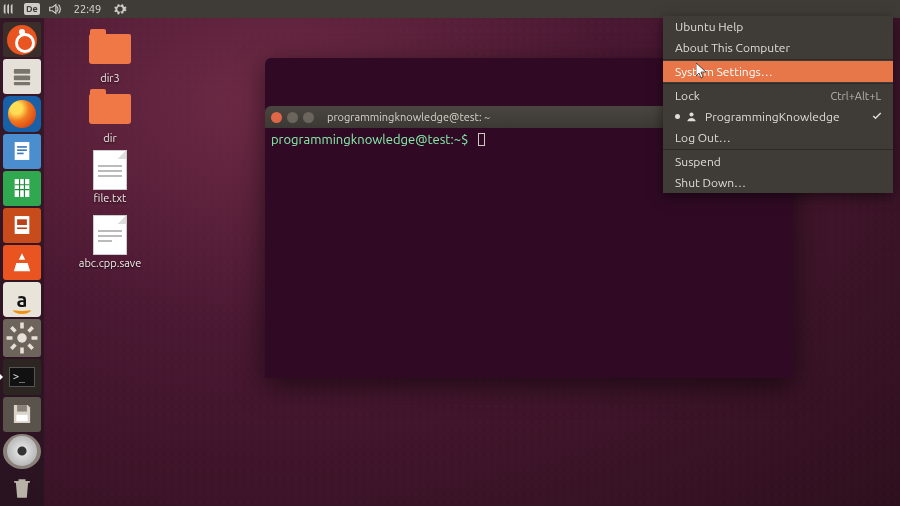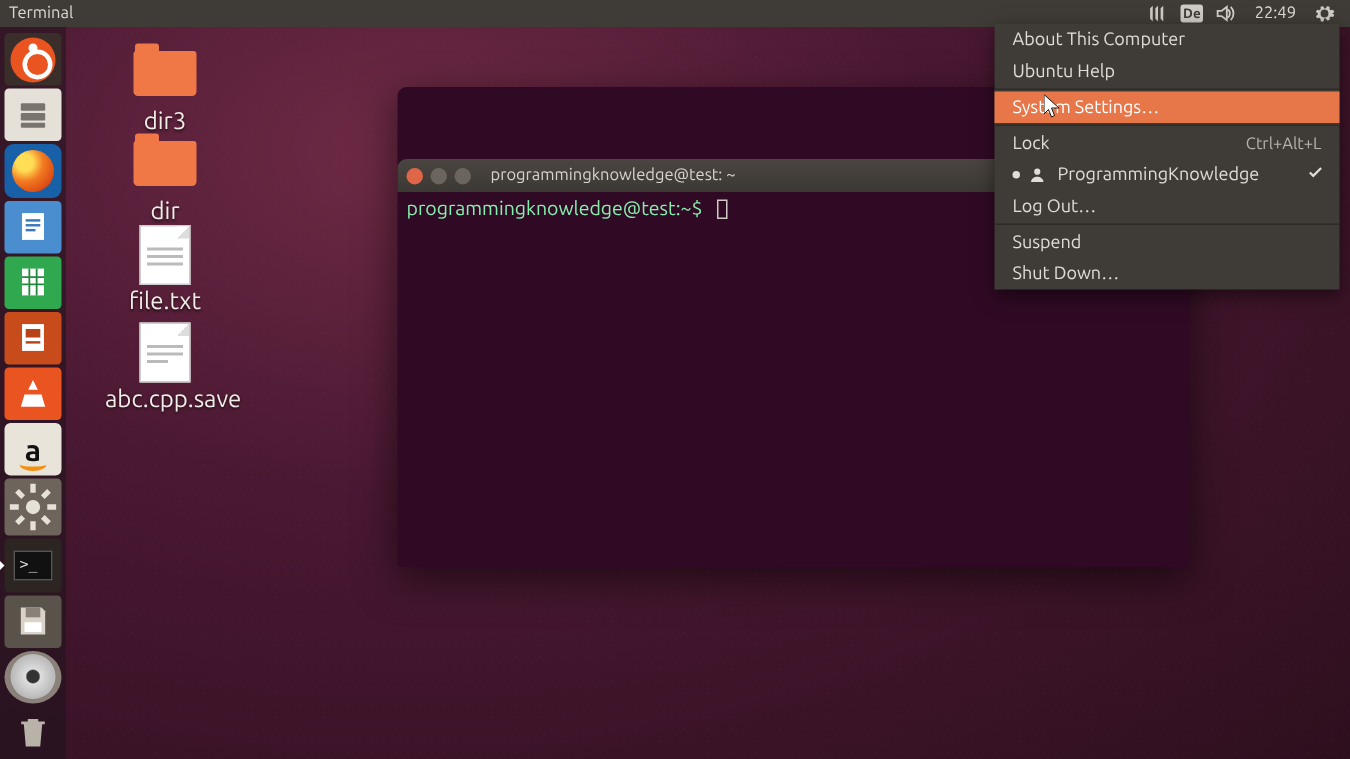--- a/index.html
+++ b/index.html
@@ -69,21 +69,21 @@
 
   
   .desktop-icon { position:absolute; width:80px; text-align:center; }
   .desktop-icon .icon { width:42px; height:36px; margin:0 auto 2px; }
   .folder-icon { background:#f07746; border-radius:2px 2px 3px 3px; position:relative; width:42px; height:30px; margin-top:6px; }
   .folder-icon::before { content:''; position:absolute; top:-5px; left:1px; width:16px; height:6px; background:#f07746; border-radius:2px 2px 0 0; }
   .file-icon { width:34px; height:40px; background:#fff; margin:0 auto 2px; position:relative; border:1px solid #ccc; }
   .file-icon::before { content:''; position:absolute; top:0; right:0; width:8px; height:8px; background:linear-gradient(135deg,#fff 50%,#ddd 50%); }
   .file-lines { position:absolute; top:14px; left:4px; right:4px; }
   .file-lines div { height:2px; background:#bbb; margin-bottom:3px; }
-  .desktop-icon .label { color:#f0ece6; font-size:16px; text-shadow:0 1px 2px rgba(0,0,0,.7); }
+  .desktop-icon .label { color:#f0ece6; font-size:11px; text-shadow:0 1px 2px rgba(0,0,0,.7); }
 
   
   .terminal {
     position:absolute; left:265px; top:58px; width:528px; height:320px;
     background:#300a24; border-radius:6px 6px 2px 2px;
     box-shadow:0 8px 28px rgba(0,0,0,.55);
   }
   .term-titlebar {
     height:22px; background:linear-gradient(#4a4540,#3c3833);
     border-radius:6px 6px 0 0;
@@ -125,23 +125,20 @@
 
   
   .letterbox { position:absolute; left:0; right:0; bottom:0; height:0px; background:#000; }
 </style>
 </head>
 <body>
 
 <div class="wp-dots"></div>
 
 <div class="panel">
-  <div class="panel-left">
-    <span>Terminal</span>
-  </div>
   <div class="panel-right">
     <span class="indicator">
       <svg viewBox="0 0 16 16">
           <path d="M4 2v12l-2-2V4zM8 2v12l-2-2V4zM12 2v12l-2-2V4z"></path>
         </svg>
     </span>
     <span class="kbd-ind">De</span>
     <span class="indicator">
       <svg viewBox="0 0 16 16">
           <path d="M2 6h3l4-3v10l-4-3H2zM10 5a4 4 0 010 6M12 3a7 7 0 010 10" fill="none" stroke="#cfccc7" stroke-width="1.4"></path>
@@ -268,24 +265,24 @@
     <div class="term-title">programmingknowledge@test: ~</div>
   </div>
   <div class="term-body">
     <span class="term-prompt">programmingknowledge@test:~$</span>
     <span class="term-cursor"></span>
   </div>
 </div>
 
 <div class="sys-menu">
   <div class="menu-item">
+      <span>Ubuntu Help</span>
+    </div>
+  <div class="menu-item">
       <span>About This Computer</span>
-    </div>
-  <div class="menu-item">
-      <span>Ubuntu Help</span>
     </div>
   <div class="menu-sep"></div>
   <div class="menu-item highlight">
       <span>System Settings…</span>
     </div>
   <div class="menu-sep"></div>
   <div class="menu-item">
     <span>Lock</span>
     <span class="shortcut">Ctrl+Alt+L</span>
   </div>

